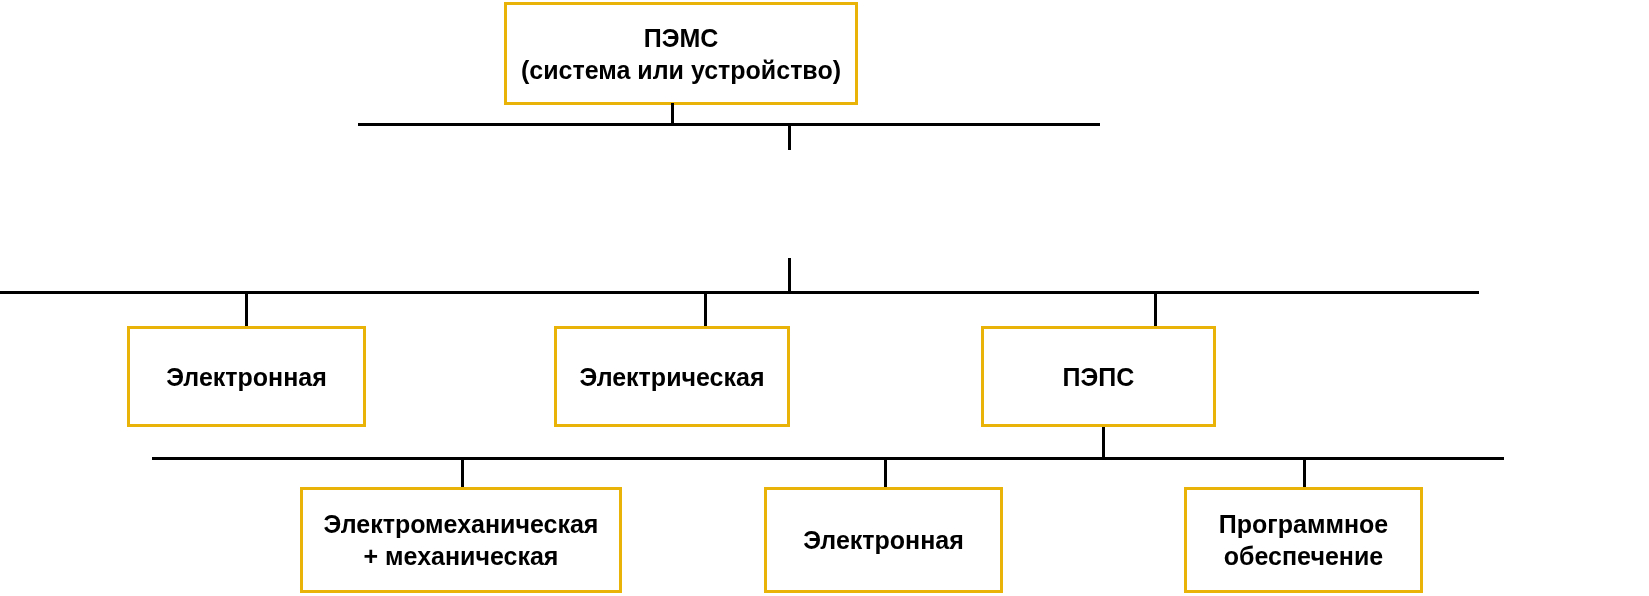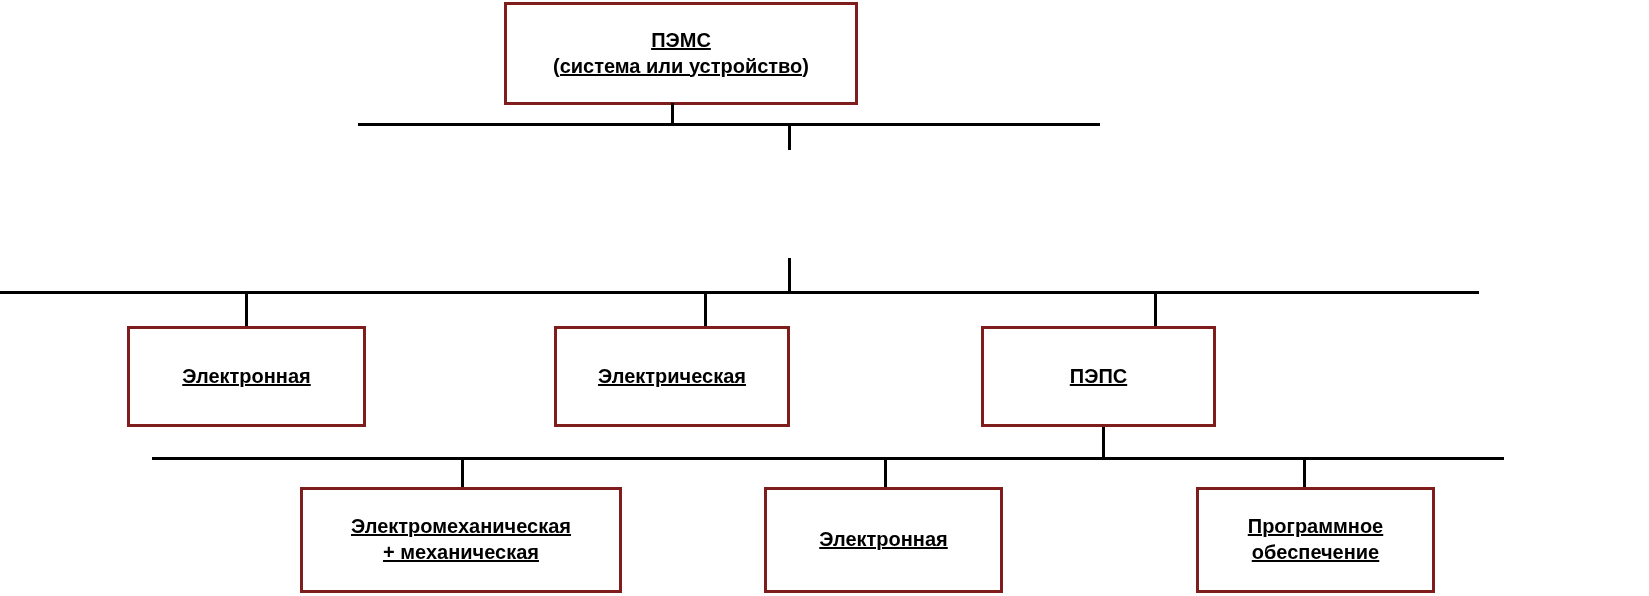--- a/index.html
+++ b/index.html
@@ -13,33 +13,32 @@
   #diagram-root {
     position: relative;
     width: 1649px;
     height: 596px;
     background: #ffffff;
     overflow: hidden;
   }
   .node {
     position: absolute;
     box-sizing: border-box;
-    border: 3px solid #7f1d1d;
+    border: 3px solid #eab308;
     background: #ffffff;
     display: flex;
     align-items: center;
     justify-content: center;
     text-align: center;
     color: #000000;
     font-family: "Liberation Sans", sans-serif;
     font-weight: bold;
-    font-size: 20px;
+    font-size: 25px;
     line-height: 1.28;
     letter-spacing: 0px;
-    text-decoration: underline;
   }
   .node .label {
     display: block;
     padding: 0 6px;
     white-space: pre-line;
   }
   .hbus {
     position: absolute;
     background: #000000;
     height: 3px;
@@ -97,18 +96,18 @@
 
   <div class="node" style="left:300px; top:487px; width:322px; height:106px;">
     <span class="label">Электромеханическая
 + механическая</span>
   </div>
 
   <div class="node" style="left:764px; top:487px; width:239px; height:106px;">
     <span class="label">Электронная</span>
   </div>
 
-  <div class="node" style="left:1184px; top:487px; width:239px; height:106px;margin-left:12px;">
+  <div class="node" style="left:1184px; top:487px; width:239px; height:106px;">
     <span class="label">Программное
 обеспечение</span>
   </div>
 
 </div>
 
 </body></html>

